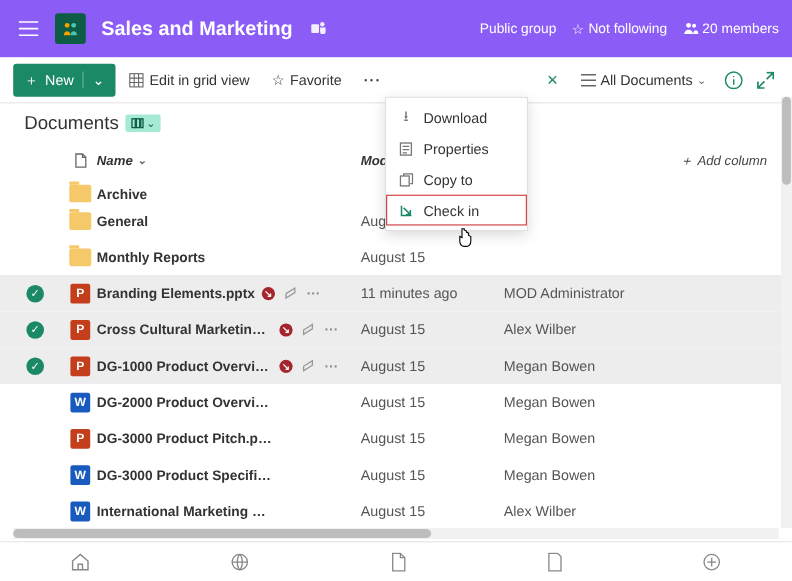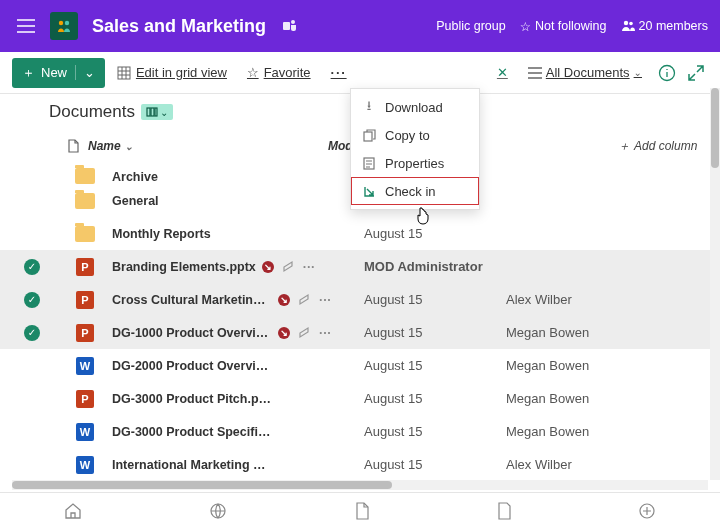--- a/index.html
+++ b/index.html
@@ -1,55 +1,55 @@
 <!DOCTYPE html>
 <html><head>
 <meta charset="utf-8">
 <style>
 * { box-sizing: border-box; margin: 0; padding: 0; font-family: "Segoe UI", Arial, sans-serif; }
 html, body { width: 720px; height: 528px; overflow: hidden; background: #fff; }
 .root { width: 720px; height: 528px; position: relative; display: flex; flex-direction: column; }
 
 
-.header { background: #6d28d9; height: 52px; display: flex; align-items: center; color: #fff; padding: 0 12px; gap: 8px; }
+.header { background: #8b5cf6; height: 52px; display: flex; align-items: center; color: #fff; padding: 0 12px; gap: 8px; }
 .hamburger { width: 28px; height: 28px; display: flex; align-items: center; justify-content: center; cursor: pointer; }
 .logo { width: 28px; height: 28px; background: #0d5c45; border-radius: 3px; display: flex; align-items: center; justify-content: center; margin: 0 6px 0 2px; }
 .title { font-size: 18px; font-weight: 600; flex: 0 0 auto; }
 .teams-icon { margin-left: 8px; opacity: .9; }
 .header-spacer { flex: 1; }
 .header-right { display: flex; align-items: center; gap: 14px; font-size: 12.5px; }
 .header-right .item { display: flex; align-items: center; gap: 4px; cursor: pointer; text-align: center; }
 
 
 .cmdbar { height: 42px; border-bottom: 1px solid #e5e5e5; display: flex; align-items: center; padding: 0 12px; font-size: 13px; color: #333; gap: 4px; }
 .new-btn { background: #1b8867; color: #fff; height: 30px; border-radius: 3px; padding: 0 10px; display: flex; align-items: center; gap: 6px; font-size: 13px; cursor: pointer; }
 .new-btn .chev { border-left: 1px solid rgba(255,255,255,.35); padding-left: 8px; margin-left: 2px; }
-.cmd { display: flex; align-items: center; gap: 5px; padding: 4px 8px; cursor: pointer; border-radius: 2px; text-decoration: underline; }
+.cmd { display: flex; align-items: center; gap: 5px; padding: 4px 8px; cursor: pointer; border-radius: 2px; }
 .cmdbar .spacer { flex: 1; }
 .sel { color: #666; }
 .x-ic { color: #1b8867; }
 .view-sw { display: flex; gap: 4px; color: #333; }
 .info-ic, .expand-ic { color: #1b8867; padding: 4px; cursor: pointer; }
 
 
-.libtitle-row { padding: 8px 16px 6px 22px; display: flex; align-items: center; gap: 6px; margin-left: 27px; }
+.libtitle-row { padding: 8px 16px 6px 22px; display: flex; align-items: center; gap: 6px; }
 .libtitle { font-size: 17px; color: #333; }
 .lib-viewtype { background: #a6e9d5; padding: 2px 5px; border-radius: 2px; cursor: pointer; display:flex; align-items:center; gap:2px;}
 
 
 .table-wrap { flex: 1; overflow: hidden; position: relative; }
 .table-scroll { position: absolute; inset: 0 8px 0 0; overflow: hidden; }
 .colhdr { display: flex; align-items: center; height: 36px; font-size: 12px; color: #333; padding: 0 0 0 24px; font-style: italic; }
 .col-check { width: 34px; }
 .col-icon  { width: 30px; display:flex; justify-content:center; }
 .col-name  { width: 240px; font-weight:600; display:flex; align-items:center; gap:4px;}
 .col-mod   { width: 130px; font-weight:600; display:flex; align-items:center; gap:4px;}
 .col-by    { width: 160px; font-weight:600; display:flex; align-items:center; gap:4px;}
 .col-add   { flex:1; color:#444; }
-.row { display: flex; align-items: center; height: 33px; font-size: 13px; color: #333; padding: 0 0 0 24px; gap: 12px; }
+.row { display: flex; align-items: center; height: 33px; font-size: 13px; color: #333; padding: 0 0 0 24px; }
 .row.sel { background: #ededed; }
 .row .col-name { font-size: 12.5px; }
 .row.sel .col-name { font-weight: 600; }
 .row .check { visibility: hidden; }
 .row.sel .check { visibility: visible; }
 .check-circle { width:16px; height:16px; border-radius:50%; background:#1b8867; display:flex; align-items:center; justify-content:center; color:#fff; font-size:10px;}
 .file-ic { width:18px; height:18px; display:flex; align-items:center; justify-content:center; font-size:11px; font-weight:700; border-radius:2px;}
 .folder-ic { width:20px; height:16px; background:#f5c869; border-radius:2px; position:relative; }
 .folder-ic::before { content:""; position:absolute; top:-3px; left:0; width:9px; height:3px; background:#f5c869; border-radius:1px 1px 0 0;}
 .pptx-ic { background:#c43e1c; color:#fff;}
@@ -253,21 +253,22 @@
             <div class="col-name">
               <span class="truncate" style="max-width:160px">Branding Elements.pptx</span>
               <span class="co-badge">↘</span>
               <span class="share-ic">
                 <svg width="13" height="13" viewBox="0 0 13 13" fill="none" stroke="#999" stroke-width="1.2">
                   <path d="M2 11V7l8-5v4l-8 5z"></path>
                 </svg>
               </span>
               <span class="more-ic">···</span>
             </div>
-            <div class="col-by" style="font-weight:700;color:#555">MOD Administrator</div>
+            <div class="col-mod" style="font-weight:400;color:#555">11 minutes ago</div>
+            <div class="col-by" style="font-weight:400;color:#555">MOD Administrator</div>
             <div class="col-add"></div>
           </div>
           <div class="row sel">
             <div class="col-check">
               <div class="check check-circle">✓</div>
             </div>
             <div class="col-icon">
               <div class="file-ic pptx-ic">P</div>
             </div>
             <div class="col-name">
@@ -357,35 +358,35 @@
   </div>
 </div>
 
 <div class="context-menu">
   <div class="mitem">
         <span class="mi-ic gray">⭳</span>
         <span>Download</span>
       </div>
   <div class="mitem">
         <span class="mi-ic gray">
+          <svg width="12" height="13" viewBox="0 0 12 13" fill="none" stroke="#777" stroke-width="1.2">
+            <rect x="1" y="1" width="10" height="11"></rect>
+            <path d="M3 4h6M3 7h6M3 10h4"></path>
+          </svg>
+        </span>
+        <span>Properties</span>
+      </div>
+  <div class="mitem">
+        <span class="mi-ic gray">
           <svg width="13" height="13" viewBox="0 0 13 13" fill="none" stroke="#777" stroke-width="1.2">
             <rect x="1" y="3" width="8" height="9"></rect>
             <path d="M4 3V1h8v9h-2"></path>
           </svg>
         </span>
         <span>Copy to</span>
-      </div>
-  <div class="mitem">
-        <span class="mi-ic gray">
-          <svg width="12" height="13" viewBox="0 0 12 13" fill="none" stroke="#777" stroke-width="1.2">
-            <rect x="1" y="1" width="10" height="11"></rect>
-            <path d="M3 4h6M3 7h6M3 10h4"></path>
-          </svg>
-        </span>
-        <span>Properties</span>
       </div>
   <div class="mitem highlight">
         <span class="mi-ic">
           <svg width="13" height="13" viewBox="0 0 13 13" fill="none" stroke="#1b8867" stroke-width="1.4">
             <path d="M2 2v9h9M4 4l6 6M10 6v4H6"></path>
           </svg>
         </span>
         <span>Check in</span>
       </div>
 </div>

